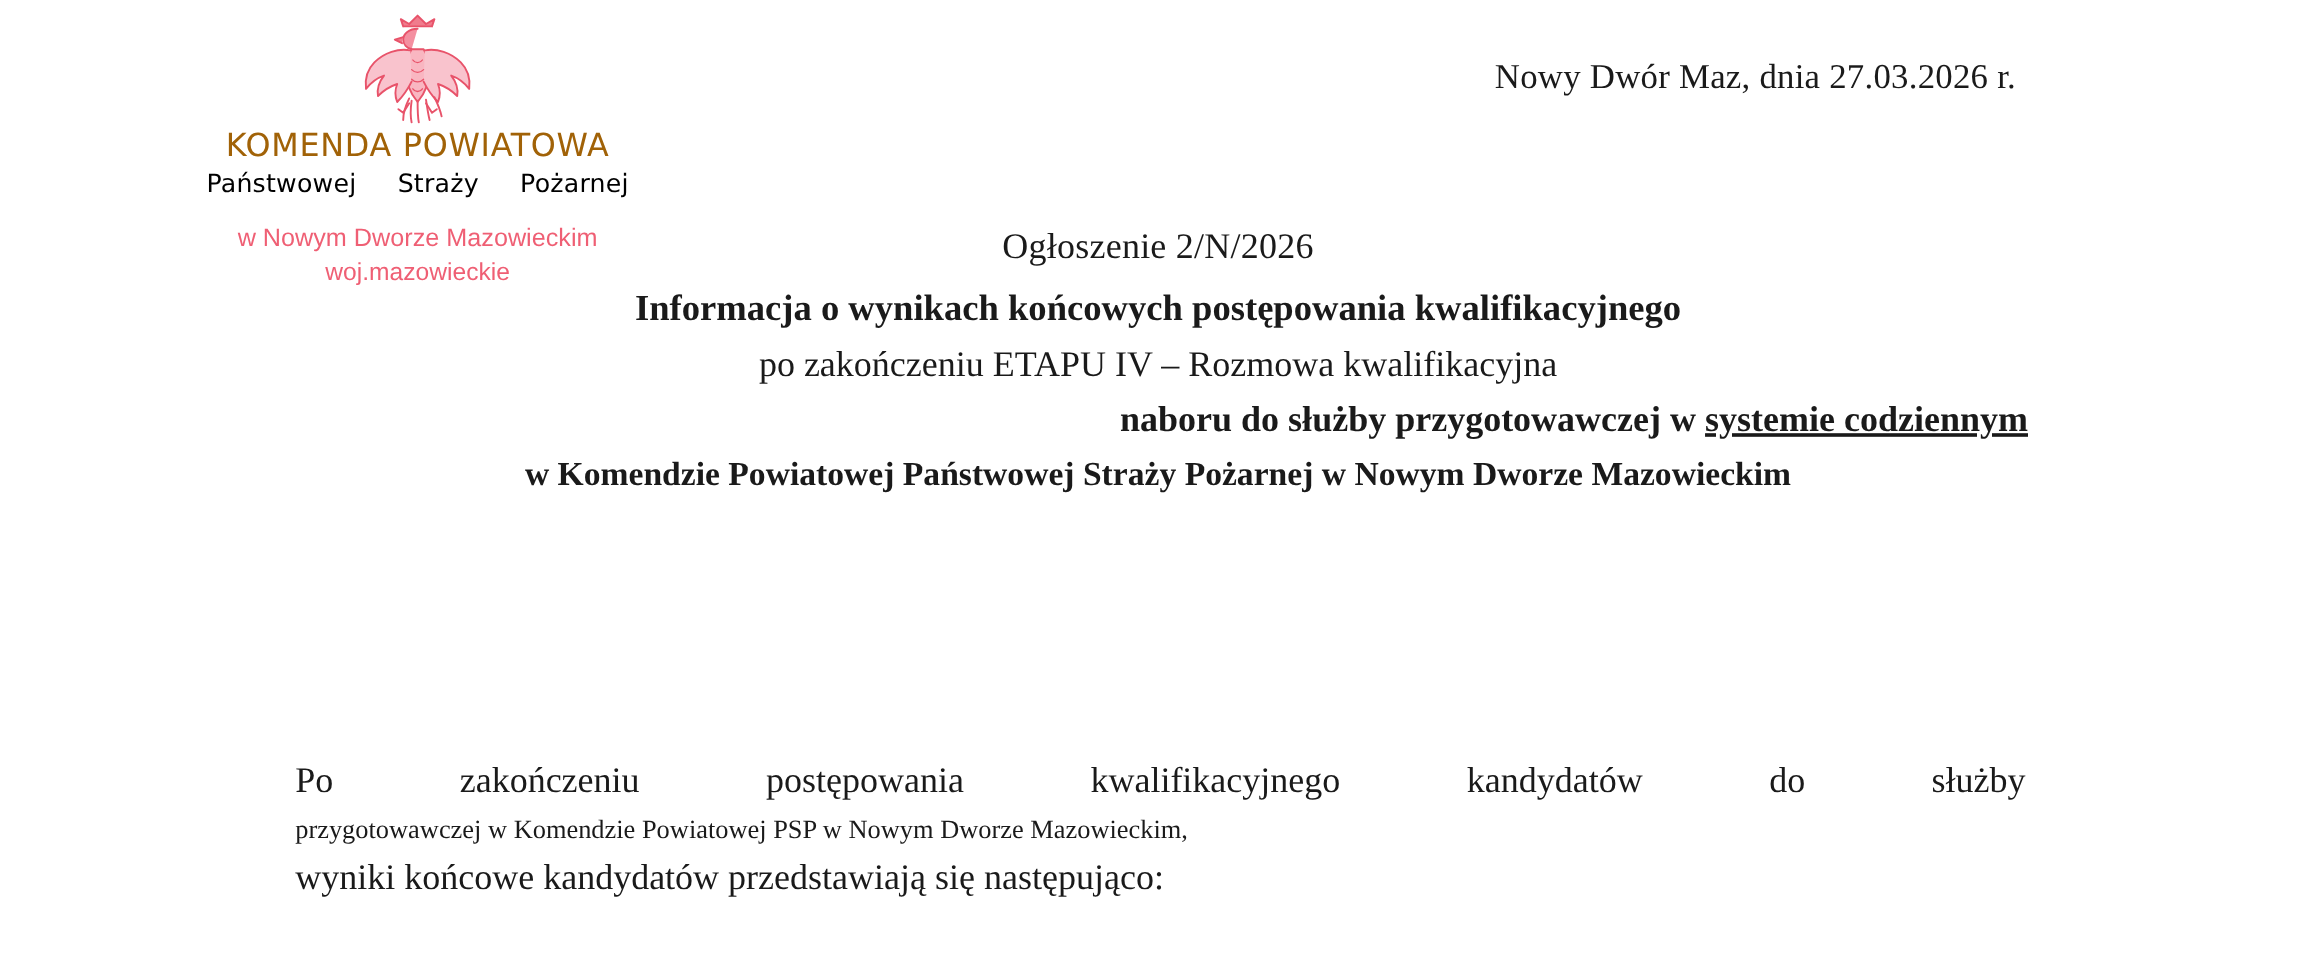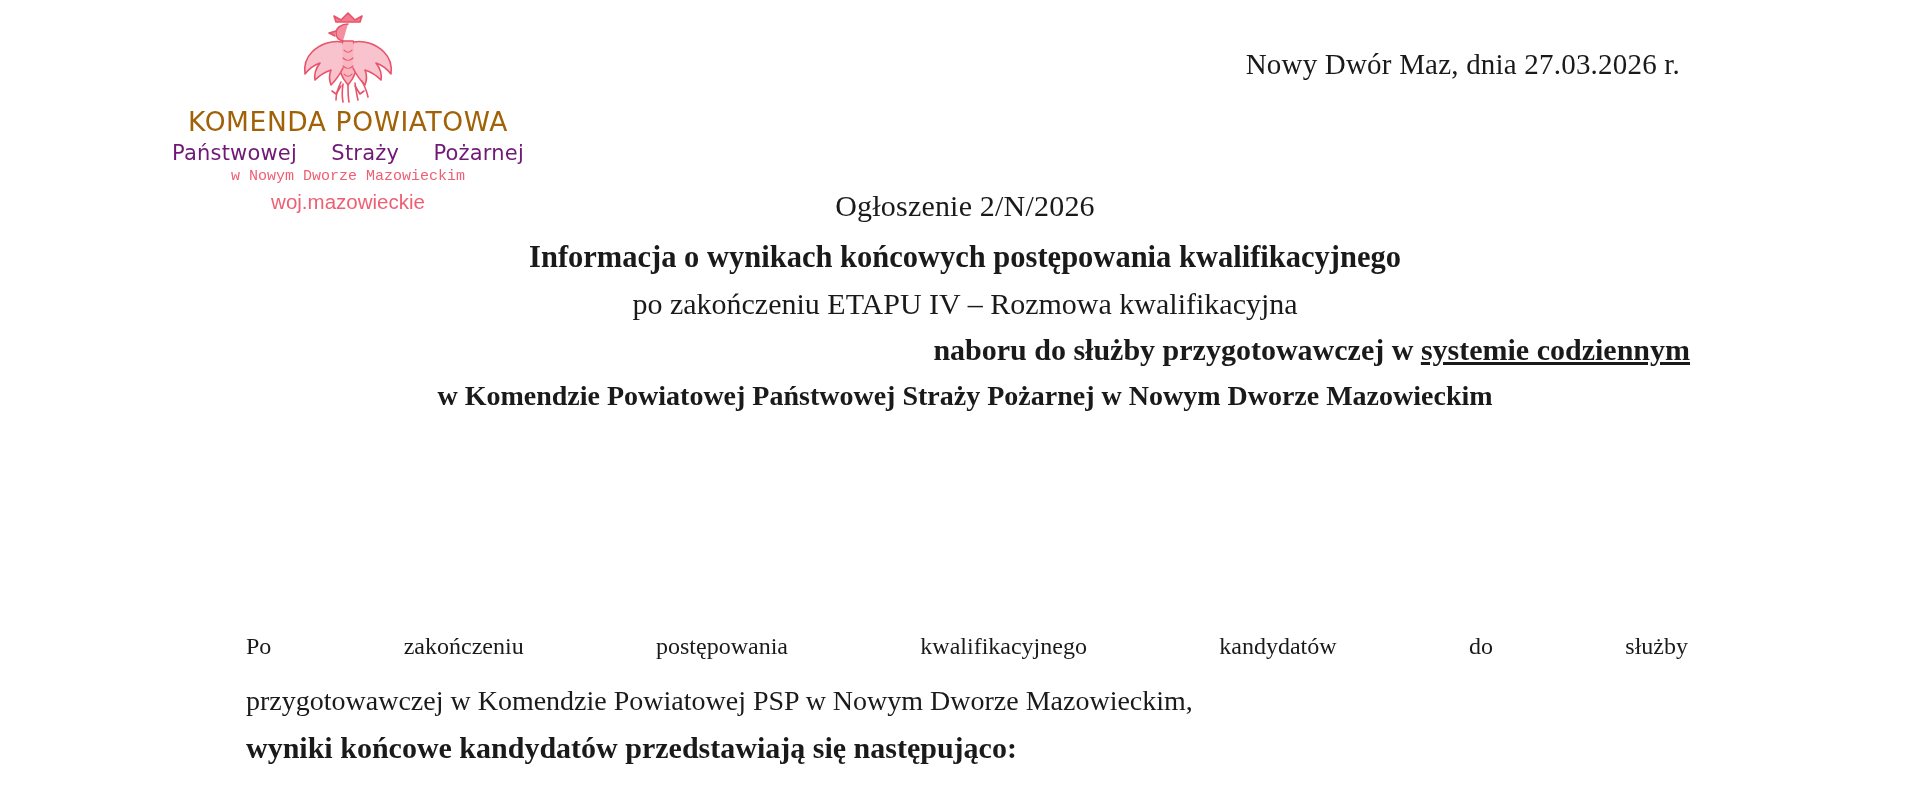--- a/index.html
+++ b/index.html
@@ -36,33 +36,33 @@
     font-size: 26.5px;
     letter-spacing: 0.6px;
     line-height: 1.05;
     color: #a16207;
     white-space: nowrap;
   }
   .lh-line2 {
     font-family: "DejaVu Sans", sans-serif;
     font-size: 21px;
     line-height: 1.25;
-    color: #701a75;
+    color: #000000;
     letter-spacing: 0.2px;
     display: flex;
     justify-content: space-between;
     width: 352px;
     margin: 4px auto 0 auto;
   }
   .lh-line3 {
-    font-family: Liberation Mono, monospace;
-    font-size: 15px;
+    font-family: Liberation Sans, sans-serif;
+    font-size: 21px;
     line-height: 1.25;
     color: #ef5f74;
-    margin-top: 2px;
+    margin-top: 20px;
   }
   .lh-line4 {
     font-family: Liberation Sans, sans-serif;
     font-size: 20.5px;
     line-height: 1.25;
     color: #ef5f74;
     margin-top: 2px;
   }
 
   
@@ -125,35 +125,35 @@
   }
 
   
   .body-block {
     position: absolute;
     left: 246px;
     top: 628px;
     width: 1442px;
   }
   .p-justify {
-    font-size: 24px;
+    font-size: 30px;
     line-height: 1.52;
     text-align: justify;
     text-align-last: justify;
   }
   .p-just-left {
-    font-size: 28px;
+    font-size: 22px;
     line-height: 1.52;
     text-align: justify;
     text-align-last: left;
-    margin-top: 16px;
+    margin-top: 0;
   }
   .p-bold {
     font-size: 30px;
-    font-weight: bold;
+    font-weight: normal;
     line-height: 1.52;
     margin-top: 2px;
   }
 </style>
 </head>
 <body>
 
 <div class="letterhead">
   <svg class="eagle" viewBox="0 0 128 96" aria-hidden="true">
     <g fill="none" stroke="#e8536a" stroke-width="1.6" stroke-linecap="round" stroke-linejoin="round">

